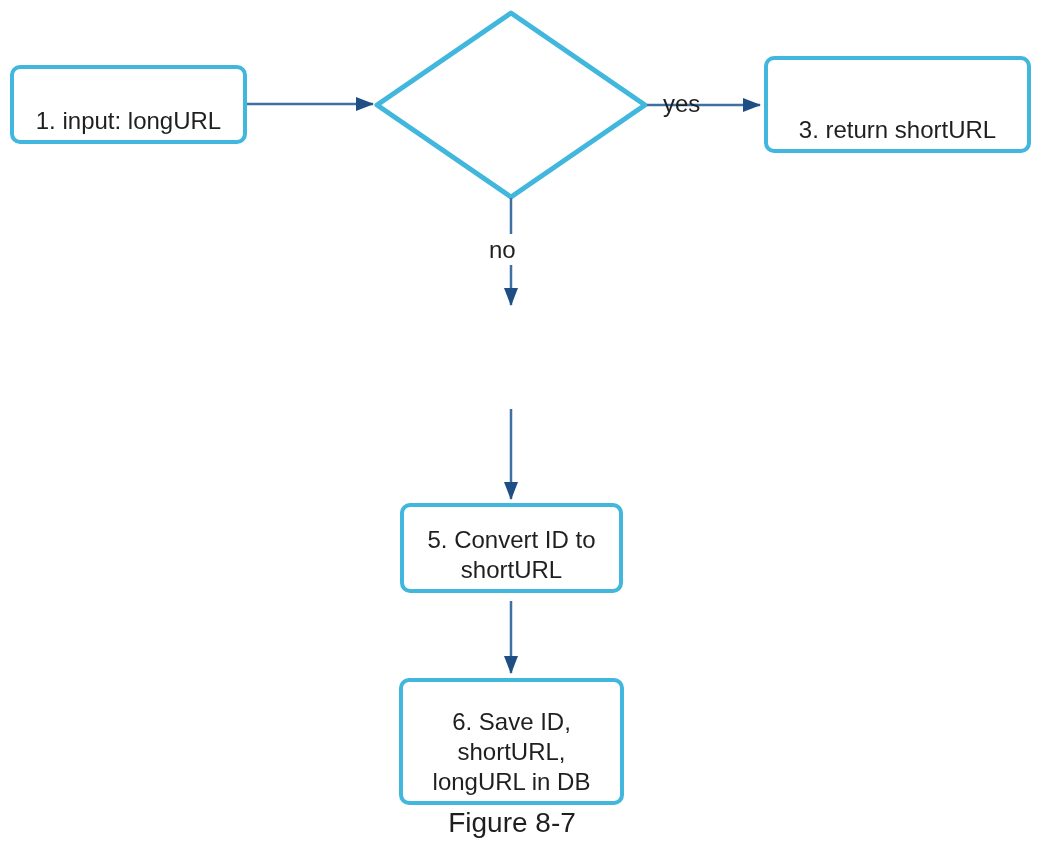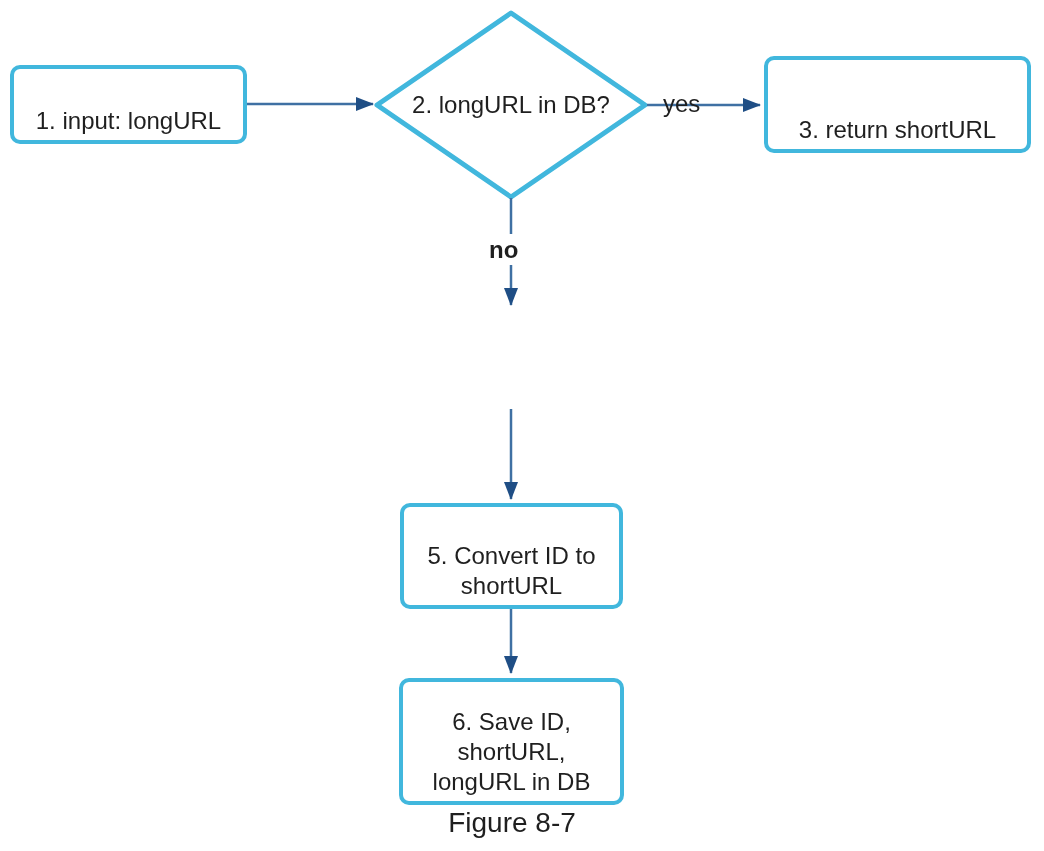--- a/index.html
+++ b/index.html
@@ -98,40 +98,37 @@
     <line class="edge" x1="647" y1="105" x2="760" y2="105" marker-end="url(#ah)"></line>
     <line class="edge" x1="511" y1="198" x2="511" y2="305" marker-end="url(#ah)"></line>
     <line class="edge" x1="511" y1="409" x2="511" y2="499" marker-end="url(#ah)"></line>
     <line class="edge" x1="511" y1="601" x2="511" y2="673" marker-end="url(#ah)"></line>
   </svg>
 
   <div class="node" style="left:10px; top:65px; width:237px; height:79px;">
     <span>1. input: longURL</span>
   </div>
 
-  <div class="diamond-label" style="left:380px; top:63px; width:262px; height:84px;">
-    <span>2. longURL in DB?</span>
-  </div>
 
   <div class="node" style="left:764px; top:56px; width:267px; height:97px;">
     <span>3. return shortURL</span>
   </div>
 
 
-  <div class="node" style="left:400px; top:503px; width:223px; height:106px;">
+  <div class="node" style="left:400px; top:503px; width:223px; height:90px;">
     <span>5. Convert ID to shortURL</span>
   </div>
 
   <div class="node" style="left:399px; top:678px; width:225px; height:127px;">
     <span>6. Save ID, shortURL, longURL in DB</span>
   </div>
 
   <div class="edge-label" style="left:663px; top:89px; width:58px; height:30px;">
     <span>yes</span>
   </div>
 
-  <div class="edge-label gap" style="left:489px; top:234px; width:46px; height:31px;font-weight:bold;">
+  <div class="edge-label gap" style="left:489px; top:234px; width:46px; height:31px;">
     <span>no</span>
   </div>
 
   <div class="caption" style="left:377px; top:806px; width:270px;">Figure 8-7</div>
 
 </div>
 
 </body></html>

